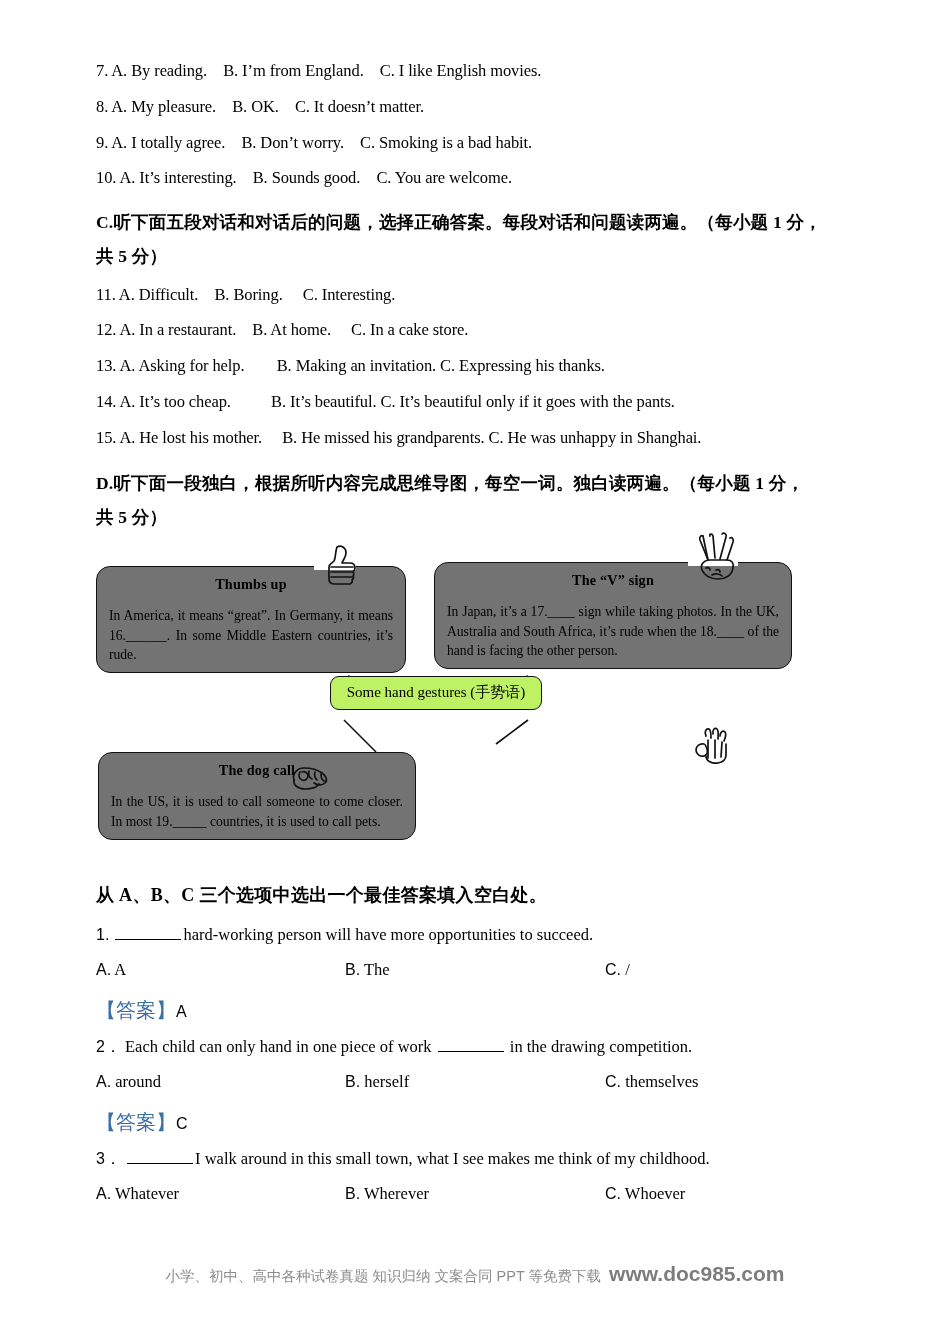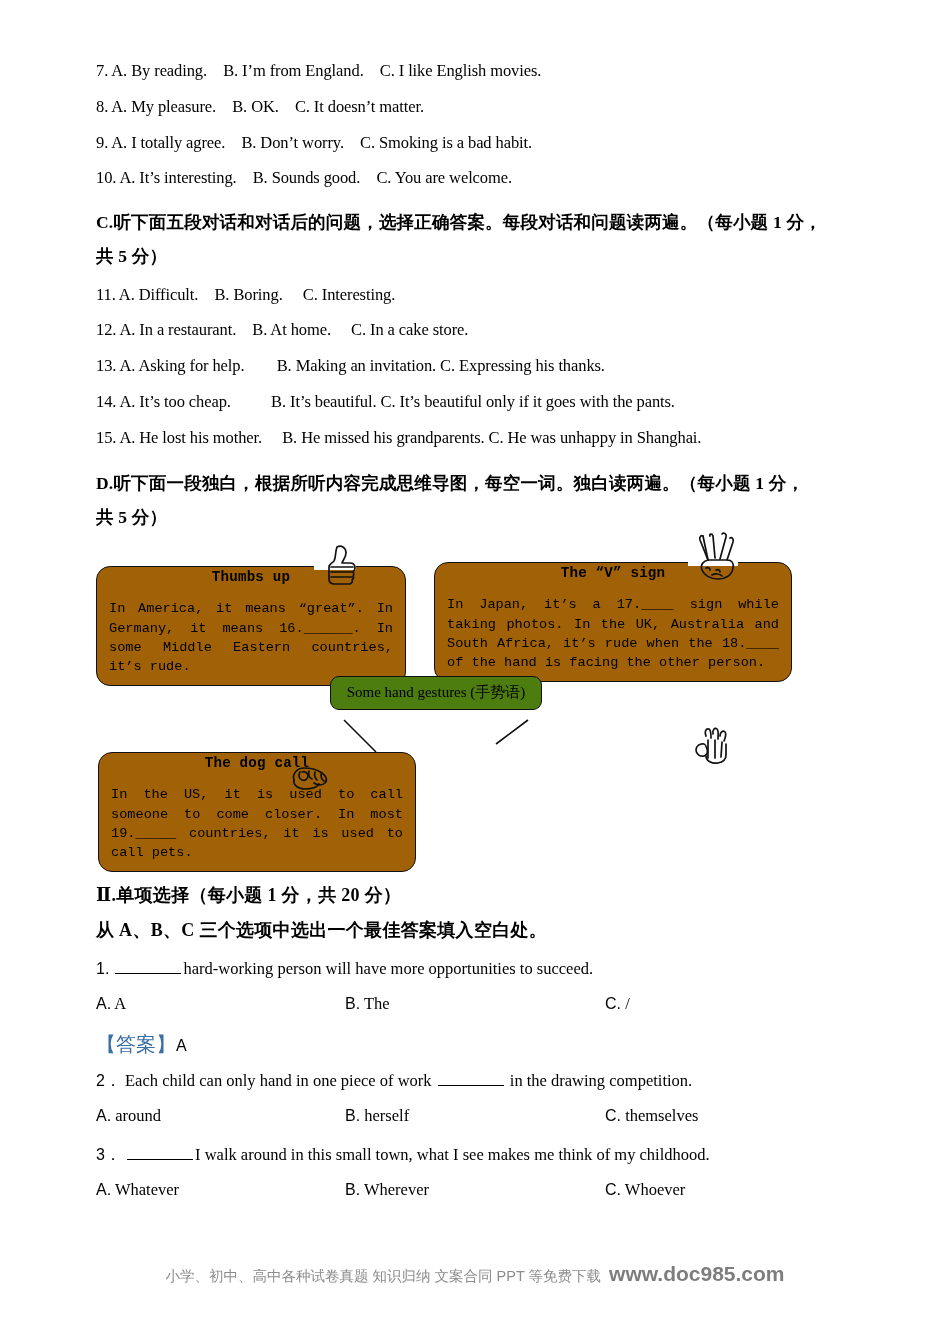--- a/index.html
+++ b/index.html
@@ -68,25 +68,25 @@
     position: absolute;
     left: 0; top: 0;
     width: 760px;
     height: 320px;
   }
   .node {
     position: absolute;
     box-sizing: border-box;
     border: 1.6px solid #111;
     border-radius: 14px;
-    background: #a16207;
-    font-family: Liberation Mono, monospace;
+    background: #737373;
+    font-family: Liberation Serif, serif;
     font-size: 13.6px;
     line-height: 1.42;
-    padding: 0 12px 8px 12px;
+    padding: 7px 12px 8px 12px;
     text-align: justify;
     text-justify: inter-word;
   }
   .node .title {
     display: block;
     text-align: center;
     font-weight: bold;
     font-size: 14.2px;
     letter-spacing: 0.2px;
     margin-bottom: 1px;
@@ -101,21 +101,21 @@
   .node-ok     { left: 338px; top: 200px; width: 358px; }
 
   .node-center {
     position: absolute;
     left: 234px;
     top: 132px;
     width: 212px;
     box-sizing: border-box;
     border: 1.8px solid #111;
     border-radius: 9px;
-    background: #4d7c0f;
+    background: #bef264;
     text-align: center;
     font-family: "Liberation Serif", "DejaVu Serif", serif;
     font-size: 15px;
     padding: 6px 4px 7px 4px;
     z-index: 4;
   }
 
   
   .hand {
     position: absolute;
@@ -329,41 +329,41 @@
             <path d="M27 16 L27 34"></path>
             <path d="M34 18 L33 33"></path>
             <path d="M16 20 C12 19, 8 22, 8 26 C8 30, 12 33, 16 32 C19 31, 20 28, 19 25 C18 22, 17 20, 16 20 Z"></path>
             <path d="M18 32 C18 37, 24 40, 30 39 C35 38, 38 35, 38 31 L38 20"></path>
           </g>
         </svg>
       </span>
     </div>
 
     <div style="margin-top:14px;">
-      <p class="sec-head">Ⅱ.单项选择（每小题 1 分，共 20 分）</p>
       <p class="sec-head">从 A、B、C 三个选项中选出一个最佳答案填入空白处。</p>
     </div>
 
     <div style="margin-top:12px;">
       <p class="mc-stem"><span class="num-sans">1.</span> <span class="blank-l"></span><span>hard-working person will have more opportunities to succeed.</span></p>
       <div class="opts">
         <span class="opt opt-a"><span class="tag">A.</span> <span>A</span></span>
         <span class="opt opt-b"><span class="tag">B.</span> <span>The</span></span>
         <span class="opt opt-c"><span class="tag">C.</span> <span>/</span></span>
       </div>
       <p class="answer"><span class="lab" style="color:#3a6ea5;">【答案】</span><span class="val">A</span></p>
     </div>
 
     <div>
       <p class="mc-stem"><span class="num-sans">2．</span> <span>Each child can only hand in one piece of work</span> <span class="blank-l"></span> <span>in the drawing competition.</span></p>
       <div class="opts">
         <span class="opt opt-a"><span class="tag">A.</span> <span>around</span></span>
         <span class="opt opt-b"><span class="tag">B.</span> <span>herself</span></span>
         <span class="opt opt-c"><span class="tag">C.</span> <span>themselves</span></span>
       </div>
+      <p class="answer"><span class="lab" style="color:#3a6ea5;">【答案】</span><span class="val">C</span></p>
     </div>
 
     <div>
       <p class="mc-stem"><span class="num-sans">3．</span> <span class="blank-l"></span><span>I walk around in this small town, what I see makes me think of my childhood.</span></p>
       <div class="opts">
         <span class="opt opt-a"><span class="tag">A.</span> <span>Whatever</span></span>
         <span class="opt opt-b"><span class="tag">B.</span> <span>Wherever</span></span>
         <span class="opt opt-c"><span class="tag">C.</span> <span>Whoever</span></span>
       </div>
     </div>

